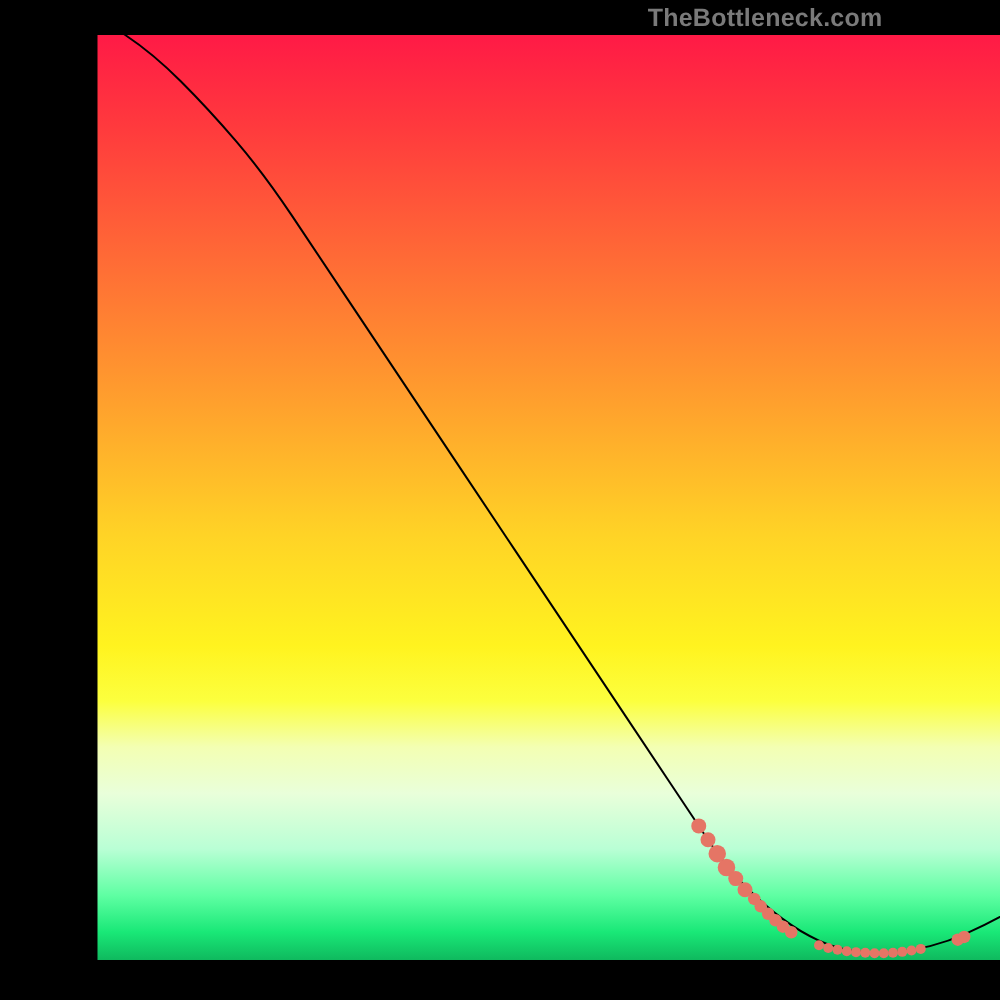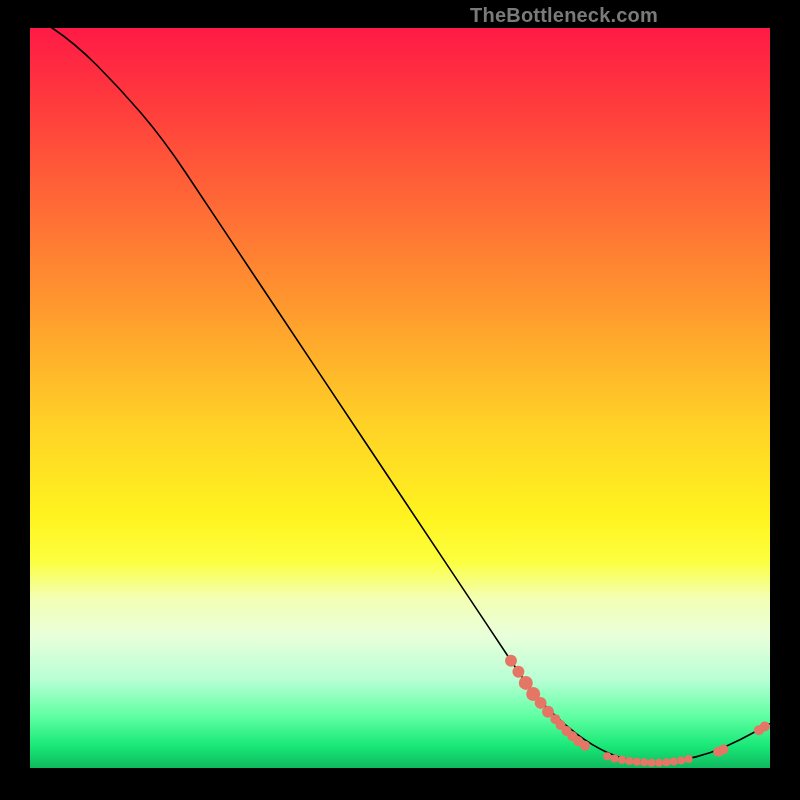--- a/index.html
+++ b/index.html
@@ -9,20 +9,21 @@
     height: 800px;
     background: #000;
     overflow: hidden;
     font-family: Arial, Helvetica, sans-serif;
   }
   .stage {
     position: relative;
     width: 676px;
     height: 800px;
     background: #000;
+    margin-left: 48px;
   }
   .watermark {
     position: absolute;
     top: 4px;
     right: 18px;
     color: #7a7a7a;
     font-size: 20px;
     font-weight: 600;
     letter-spacing: 0.2px;
     z-index: 50;

